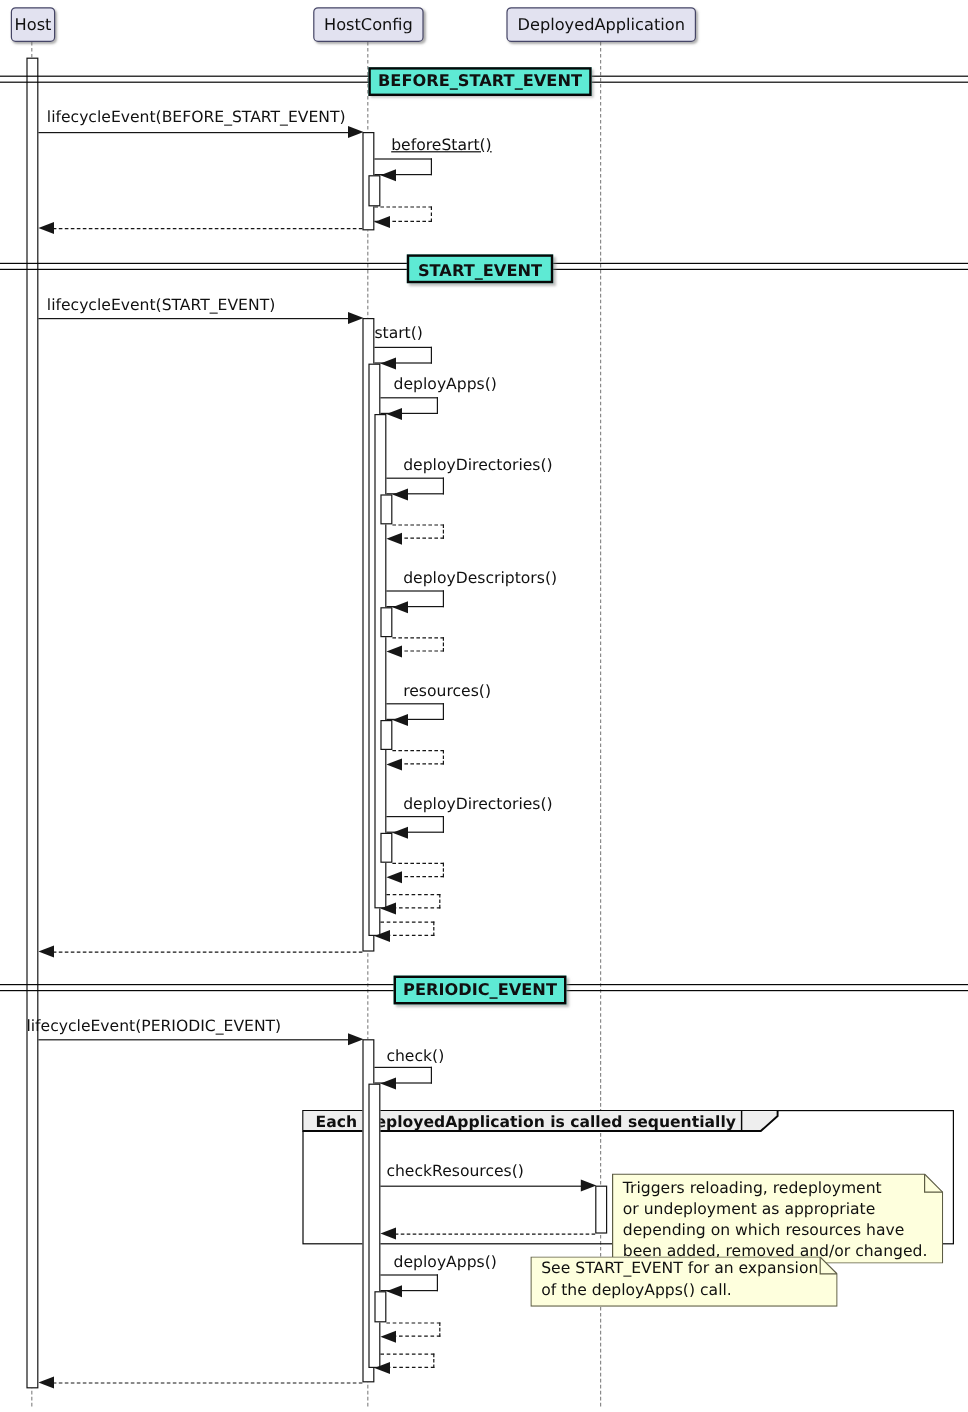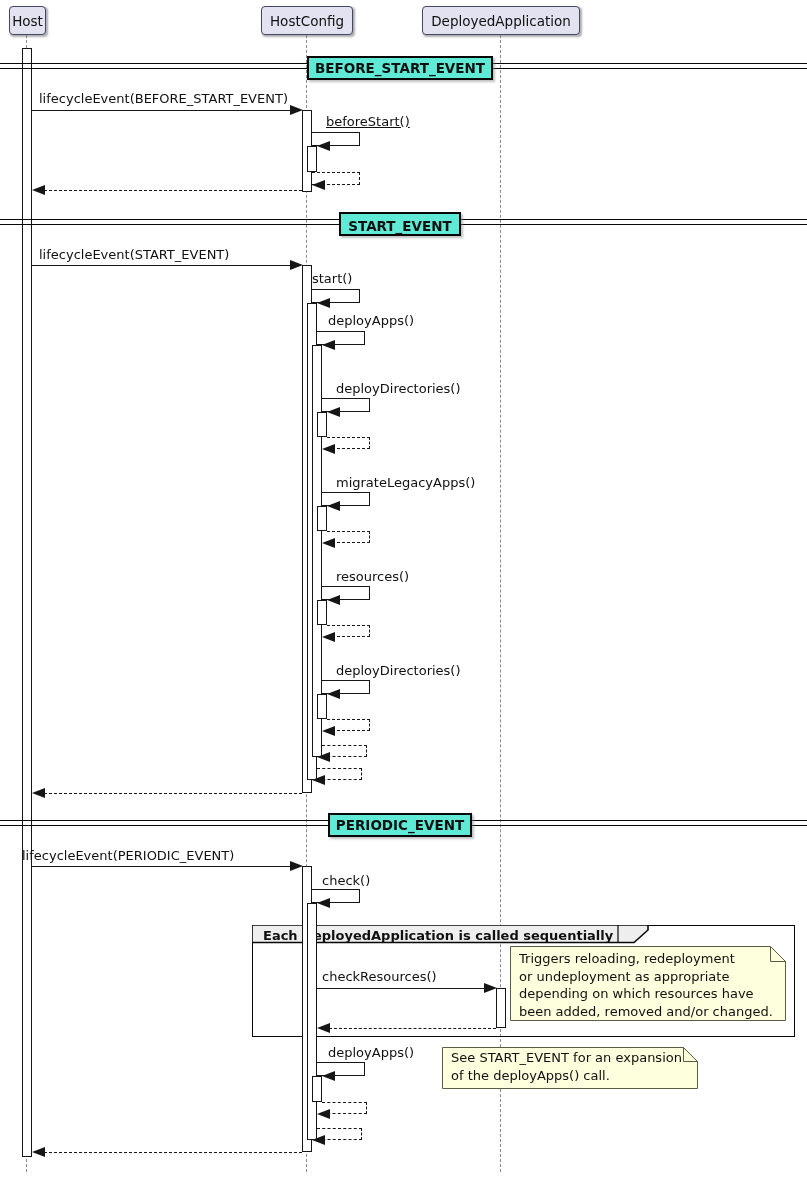--- a/index.html
+++ b/index.html
@@ -106,21 +106,21 @@
   <div class="ah l" style="left:322px;top:340px;"></div>
   <div class="act" style="left:312px;top:345px;height:412px;"></div>
 
   <div class="mlabel" style="left:336px;top:382px;">deployDirectories()</div>
   <div class="selfcall" style="left:322px;top:398px;width:48px;height:14px;"></div>
   <div class="ah l" style="left:327px;top:407px;"></div>
   <div class="act" style="left:317px;top:412px;height:25px;"></div>
   <div class="selfret" style="left:327px;top:437px;width:43px;height:12px;"></div>
   <div class="ah l" style="left:322px;top:444px;"></div>
 
-  <div class="mlabel" style="left:336px;top:476px;">migrateLegacyApps()</div>
+  <div class="mlabel" style="left:336px;top:476px;">deployDescriptors()</div>
   <div class="selfcall" style="left:322px;top:492px;width:48px;height:14px;"></div>
   <div class="ah l" style="left:327px;top:501px;"></div>
   <div class="act" style="left:317px;top:506px;height:25px;"></div>
   <div class="selfret" style="left:327px;top:531px;width:43px;height:12px;"></div>
   <div class="ah l" style="left:322px;top:538px;"></div>
 
   <div class="mlabel" style="left:336px;top:570px;">resources()</div>
   <div class="selfcall" style="left:322px;top:586px;width:48px;height:14px;"></div>
   <div class="ah l" style="left:327px;top:595px;"></div>
   <div class="act" style="left:317px;top:600px;height:25px;"></div>
@@ -166,21 +166,21 @@
     <div class="grouptitle">Each DeployedApplication is called sequentially</div>
   </div>
 
   <div class="mlabel" style="left:322px;top:970px;">checkResources()</div>
   <div class="mline" style="left:317px;top:988px;width:168px;"></div>
   <div class="ah r" style="left:484px;top:983px;"></div>
   <div class="act" style="left:496px;top:988px;height:40px;"></div>
   <div class="mline dashed" style="left:329px;top:1028px;width:167px;"></div>
   <div class="ah l" style="left:317px;top:1023px;"></div>
 
-  <div class="note" style="left:510px;top:946px;width:276px;height:75px;">
+  <div class="note" style="left:510px;top:978px;width:276px;height:75px;">
     <svg width="276" height="75">
       <path d="M0.5,0.5 L260.5,0.5 L275.5,15.5 L275.5,74.5 L0.5,74.5 Z" fill="#FEFFDD" stroke="#5c5c44" stroke-width="1"></path>
       <path d="M260.5,0.5 L260.5,15.5 L275.5,15.5" fill="none" stroke="#5c5c44" stroke-width="1"></path>
     </svg>
     <div class="notetext">Triggers reloading, redeployment
 or undeployment as appropriate
 depending on which resources have
 been added, removed and/or changed.</div>
   </div>
 

